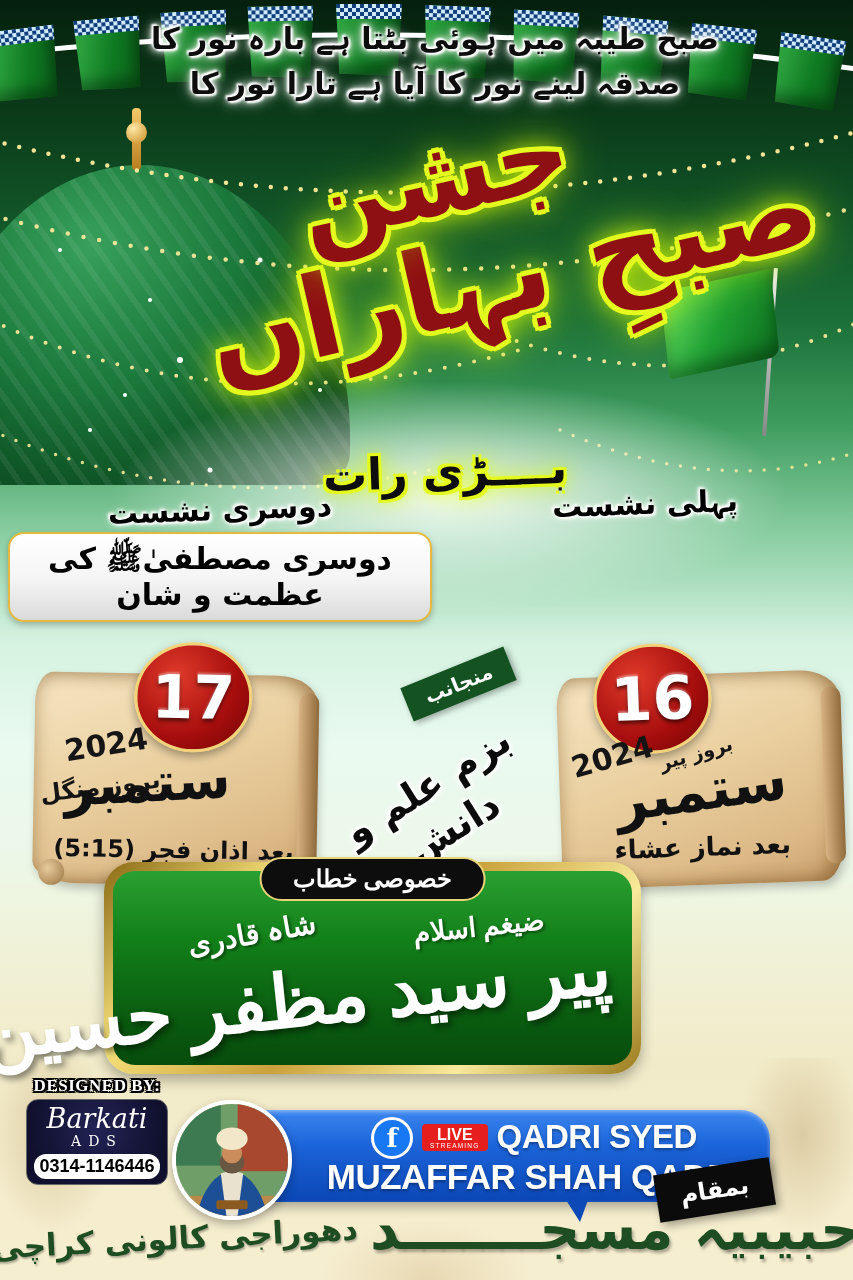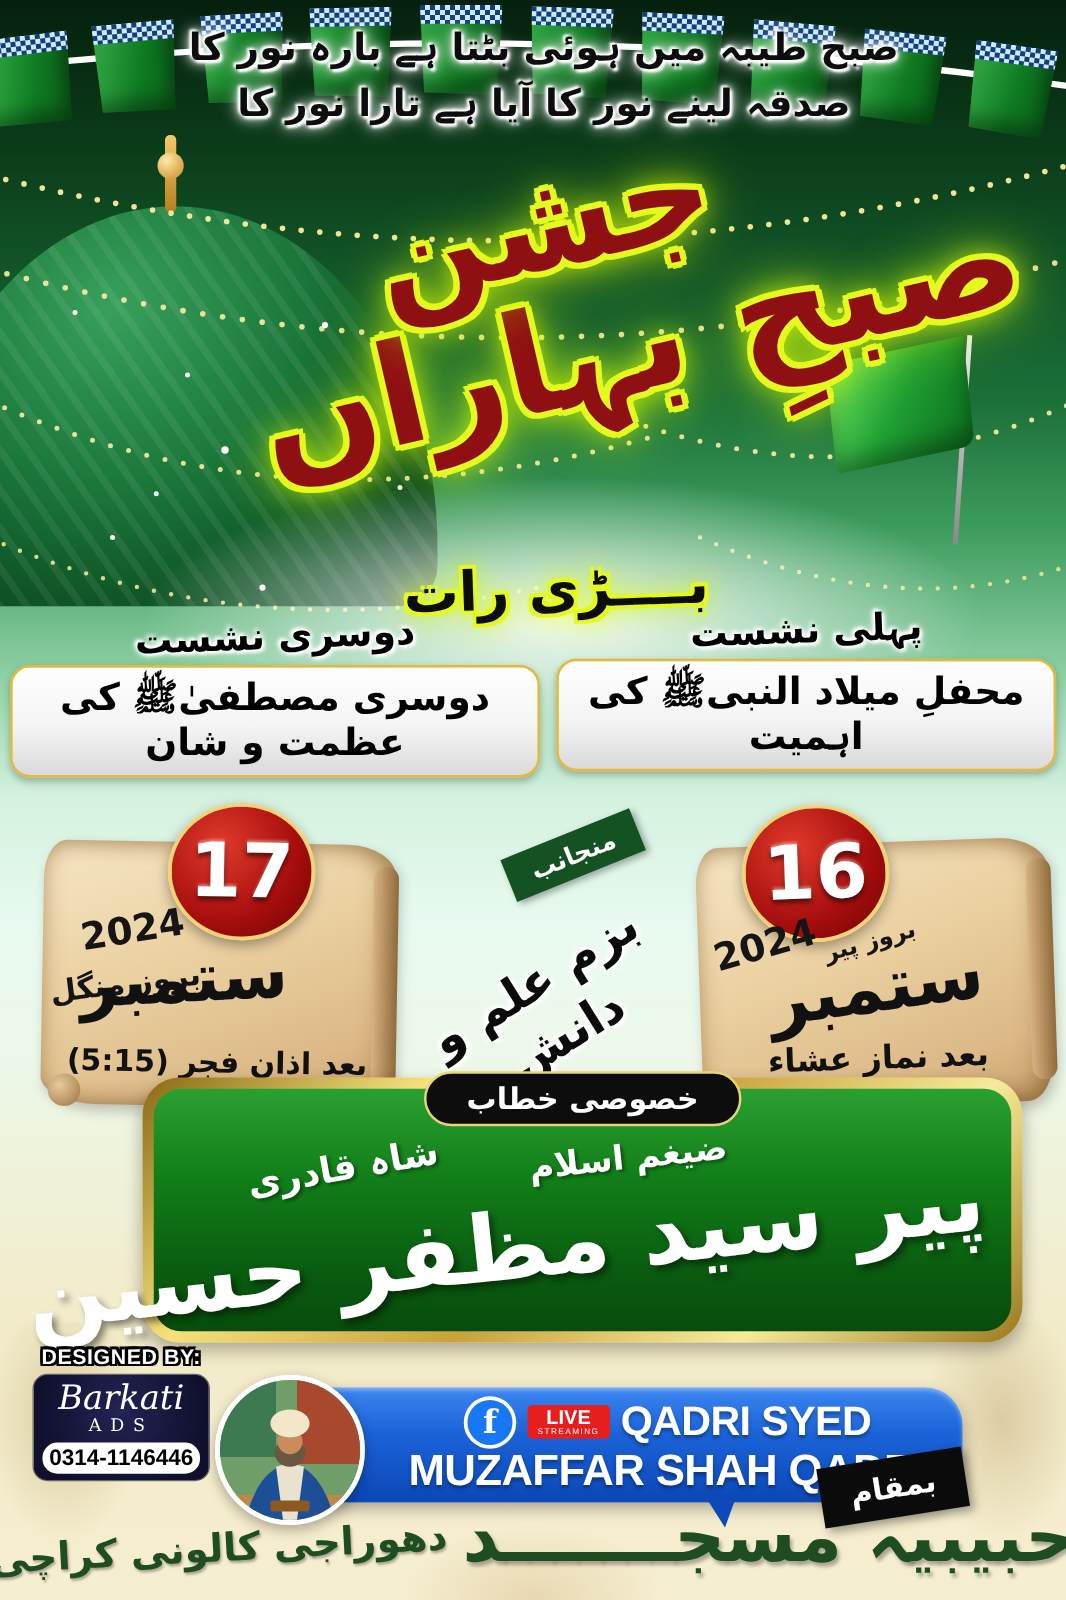--- a/index.html
+++ b/index.html
@@ -112,38 +112,38 @@
   .scroll-left .time{top:188px;font-size:24px;}
   
   .organizer{position:absolute;left:345px;top:650px;width:190px;height:235px;}
   .org-ribbon{position:absolute;left:58px;top:16px;padding:6px 20px;background:#145222;color:#fff;
       font-size:20px;font-weight:bold;direction:rtl;transform:rotate(-22deg);
       box-shadow:2px 3px 6px rgba(0,0,0,.35);}
   .org-name{position:absolute;left:-14px;top:108px;width:220px;text-align:center;direction:rtl;
       font-size:38px;font-weight:bold;color:#0b0b0b;transform:rotate(-32deg);line-height:1.3;
       text-shadow:0 0 5px #fff,0 0 9px #fff,2px 2px 4px #fff,-2px -2px 4px #fff;}
   
-  .speech-banner{position:absolute;left:114px;top:862px;width:704px;height:212px;border-radius:30px;
+  .speech-banner{position:absolute;left:104px;top:862px;width:537px;height:212px;border-radius:30px;
       padding:9px;box-sizing:border-box;box-shadow:0 6px 14px rgba(0,0,0,.3);
-      background:linear-gradient(135deg,#8a6a14,#f5e07a 25%,#caa13a 50%,#f7ea9a 75%,#9a7a1c);}
+      background:linear-gradient(135deg,#8a6a14,#f5e07a 25%,#caa13a 50%,#f7ea9a 75%,#9a7a1c);font-family:Liberation Serif, serif;}
   .speech-inner{position:relative;width:100%;height:100%;border-radius:22px;
       background:linear-gradient(180deg,#2ba032 0%,#128019 35%,#0a5c10 75%,#074c0c 100%);}
   .speech-badge{position:absolute;left:50%;top:-14px;transform:translateX(-50%);direction:rtl;
       background:#0d0d0d;color:#fff;font-size:24px;font-weight:bold;padding:6px 32px;
       border-radius:24px;border:2px solid #e8d57a;white-space:nowrap;}
   .speech-honorific{position:absolute;left:300px;top:40px;font-size:27px;font-weight:bold;color:#fff;
       direction:rtl;transform:rotate(-6deg);white-space:nowrap;text-shadow:2px 2px 3px rgba(0,0,0,.4);}
   .speech-name-small{position:absolute;left:74px;top:46px;font-size:29px;font-weight:bold;color:#fff;
       direction:rtl;transform:rotate(-10deg);white-space:nowrap;text-shadow:2px 2px 3px rgba(0,0,0,.4);}
   .speech-name-big{position:absolute;left:20px;right:20px;top:78px;text-align:center;direction:rtl;
       font-size:74px;font-weight:bold;color:#fff;transform:rotate(-6deg);white-space:nowrap;
       text-shadow:3px 4px 6px rgba(0,0,0,.45);}
   
   .designer{position:absolute;left:26px;top:1076px;width:142px;text-align:center;z-index:6;}
-  .designer-label{font-family:Liberation Sans, sans-serif;font-size:17px;font-weight:bold;color:#fff;
+  .designer-label{font-family:Liberation Serif, serif;font-size:17px;font-weight:bold;color:#fff;
       letter-spacing:.5px;text-shadow:-2px -2px 0 #000,2px -2px 0 #000,-2px 2px 0 #000,2px 2px 0 #000,
       0 2px 0 #000,0 -2px 0 #000,2px 0 0 #000,-2px 0 0 #000;}
   .designer-box{margin-top:3px;background:radial-gradient(circle at 50% 35%,#232355,#10102e 75%);
       border-radius:12px;border:1px solid #666;padding:5px 5px 4px;}
   .designer-brand{font-family:"DejaVu Serif",serif;font-style:italic;font-size:27px;color:#fff;line-height:1;text-align:center;}
   .designer-sub{font-family:"DejaVu Serif",serif;font-size:14px;color:#fff;letter-spacing:7px;margin-top:1px;}
   .designer-phone{margin:5px 2px 1px;background:#fff;border-radius:12px;padding:2px 0;
       font-family:"Liberation Sans",sans-serif;font-size:18px;font-weight:bold;color:#000;}
   
   .live-pill{position:absolute;left:214px;top:1110px;width:556px;height:92px;border-radius:30px;z-index:4;
@@ -227,21 +227,20 @@
   </div>
 
   <div class="main-title">
     <div class="t1 tw">جشن</div>
     <div class="t2 tw">صبحِ بہاراں</div>
   </div>
   <div class="subtitle">بــــڑی رات</div>
 
   <div class="session session-right">
     <div class="session-heading">پہلی نشست</div>
-    <div class="session-box">محفلِ میلاد النبیﷺ کی اہمیت</div>
   </div>
   <div class="session session-left">
     <div class="session-heading">دوسری نشست</div>
     <div class="session-box">دوسری مصطفیٰﷺ کی عظمت و شان</div>
   </div>
 
   <div class="scroll scroll-right">
     <div class="parchment"></div>
     <div class="date-circle">
         <span>16</span>

